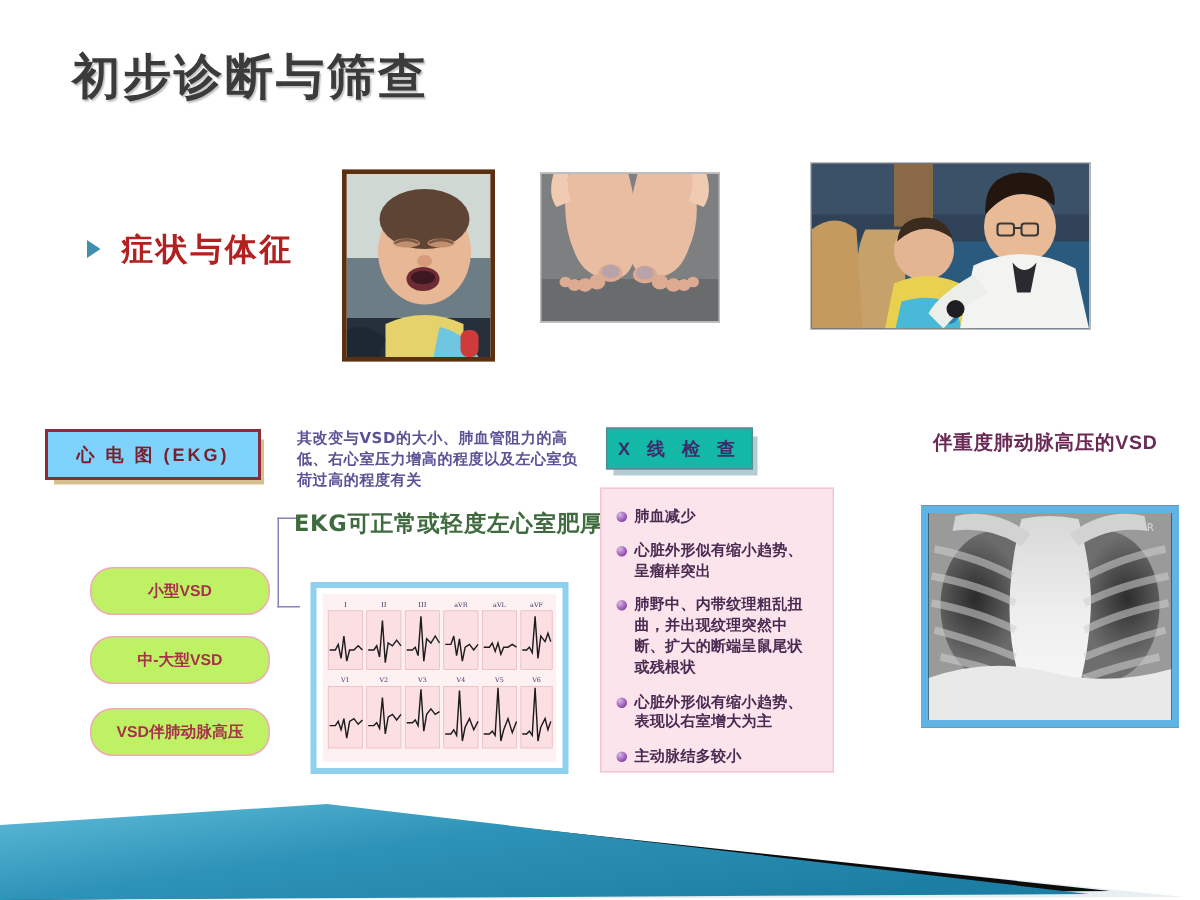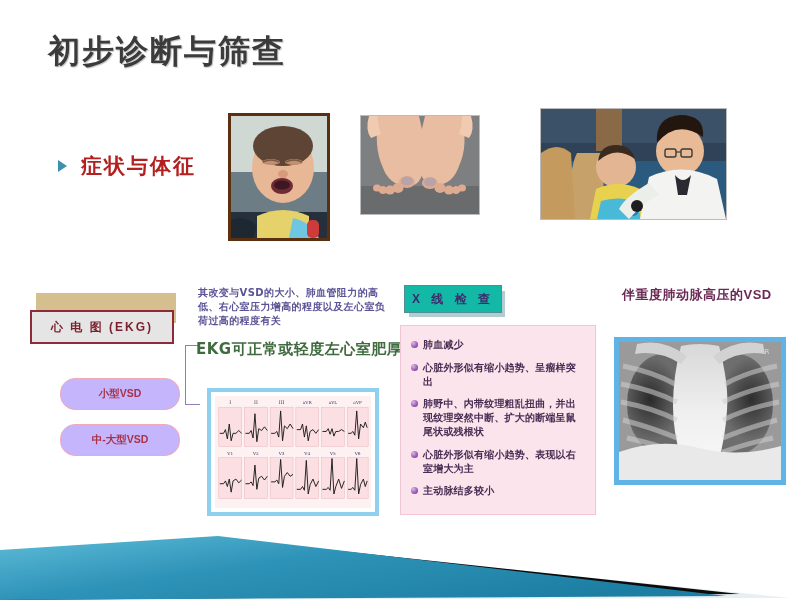--- a/index.html
+++ b/index.html
@@ -69,23 +69,23 @@
   
   #ekg-header-wrap { position: absolute; left: 30px; top: 286px; }
   #ekg-header-shadow {
     position: absolute; left: 6px; top: 7px;
     width: 140px; height: 30px;
     background: #c8a96a; opacity: .75;
   }
   #ekg-header {
     position: relative;
     width: 140px; height: 30px;
-    background: #e5e5e5;
+    background: #7dd3fc;
     border: 2px solid #8e2b3a;
-    display: flex; align-items: center; justify-content: center; margin-top: 24px;
+    display: flex; align-items: center; justify-content: center;
   }
   #ekg-header-label {
     font-size: 12px; font-weight: bold; color: #7a1f2b;
     letter-spacing: 2px; white-space: nowrap;
   }
 
   
   #ekg-note {
     position: absolute; left: 198px; top: 286px;
     width: 190px;
@@ -111,21 +111,21 @@
     width: 14px; height: 58px;
     border-left: 1.5px solid #8e7fb8;
     border-top: 1.5px solid #8e7fb8;
     border-bottom: 1.5px solid #8e7fb8;
   }
 
   
   .vsd-pill {
     position: absolute; left: 60px;
     width: 118px; height: 30px;
-    background: #c4b5fd;
+    background: #bef264;
     border: 1px solid #f0a9b6;
     border-radius: 15px;
     display: flex; align-items: center; justify-content: center;
   }
   .vsd-pill span {
     font-size: 10.5px; font-weight: bold;
     color: #a8324a; white-space: nowrap;
   }
   #vsd-pill-0 { top: 378px; }
   #vsd-pill-1 { top: 424px; }
@@ -157,21 +157,21 @@
     display: flex; align-items: center; justify-content: center;
   }
   #xray-header-label {
     font-size: 12px; font-weight: bold;
     color: #3d2b6b; letter-spacing: 4px; white-space: nowrap;
   }
 
   
   #xray-panel {
     position: absolute; left: 400px; top: 325px;
-    width: 196px; height: 190px;
+    width: 156px; height: 190px;
     background: #fbe4ec;
     border: 1px solid #f3c6d6;
     box-sizing: border-box;
     padding: 12px 10px 8px 10px;
   }
   .xray-item {
     display: flex; align-items: flex-start; gap: 5px;
     margin-bottom: 9px;
   }
   .xray-dot {
@@ -303,20 +303,23 @@
   <div id="ekg-note">其改变与VSD的大小、肺血管阻力的高低、右心室压力增高的程度以及左心室负荷过高的程度有关</div>
 
   <div id="bracket"></div>
   <div id="ekg-finding">EKG可正常或轻度左心室肥厚</div>
 
   <div class="vsd-pill" id="vsd-pill-0">
     <span>小型VSD</span>
   </div>
   <div class="vsd-pill" id="vsd-pill-1">
     <span>中-大型VSD</span>
+  </div>
+  <div class="vsd-pill" id="vsd-pill-2">
+    <span>VSD伴肺动脉高压</span>
   </div>
 
   <div id="ekg-chart">
     <svg viewBox="0 0 164 120" preserveAspectRatio="none">
       <rect width="164" height="120" fill="#fdf1f2"></rect>
       <g id="ekg-cells">
 
         <g>
           <rect x="4" y="12" width="24" height="42" fill="#fbdfe2"></rect>
           <rect x="4" y="12" width="24" height="42" fill="none" stroke="#e8b4bb" stroke-width=".5"></rect>

